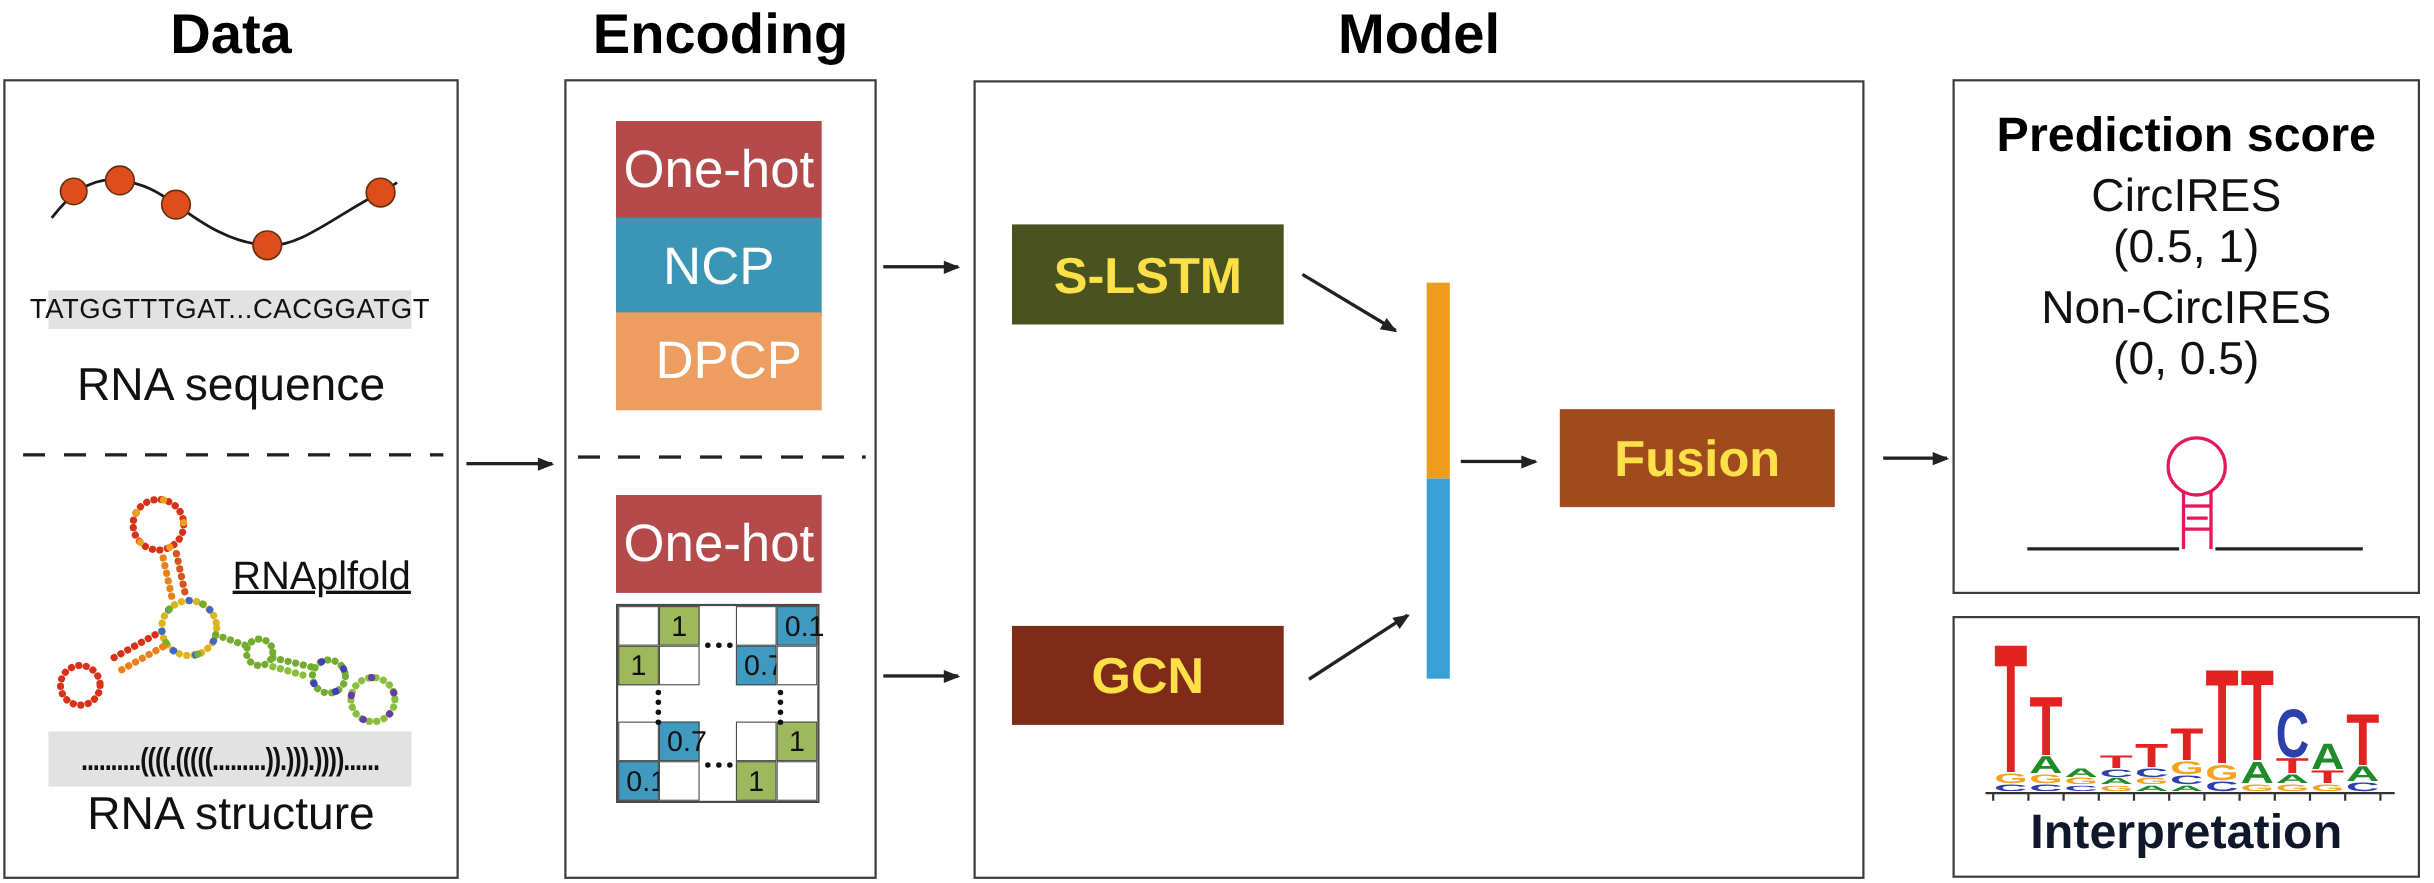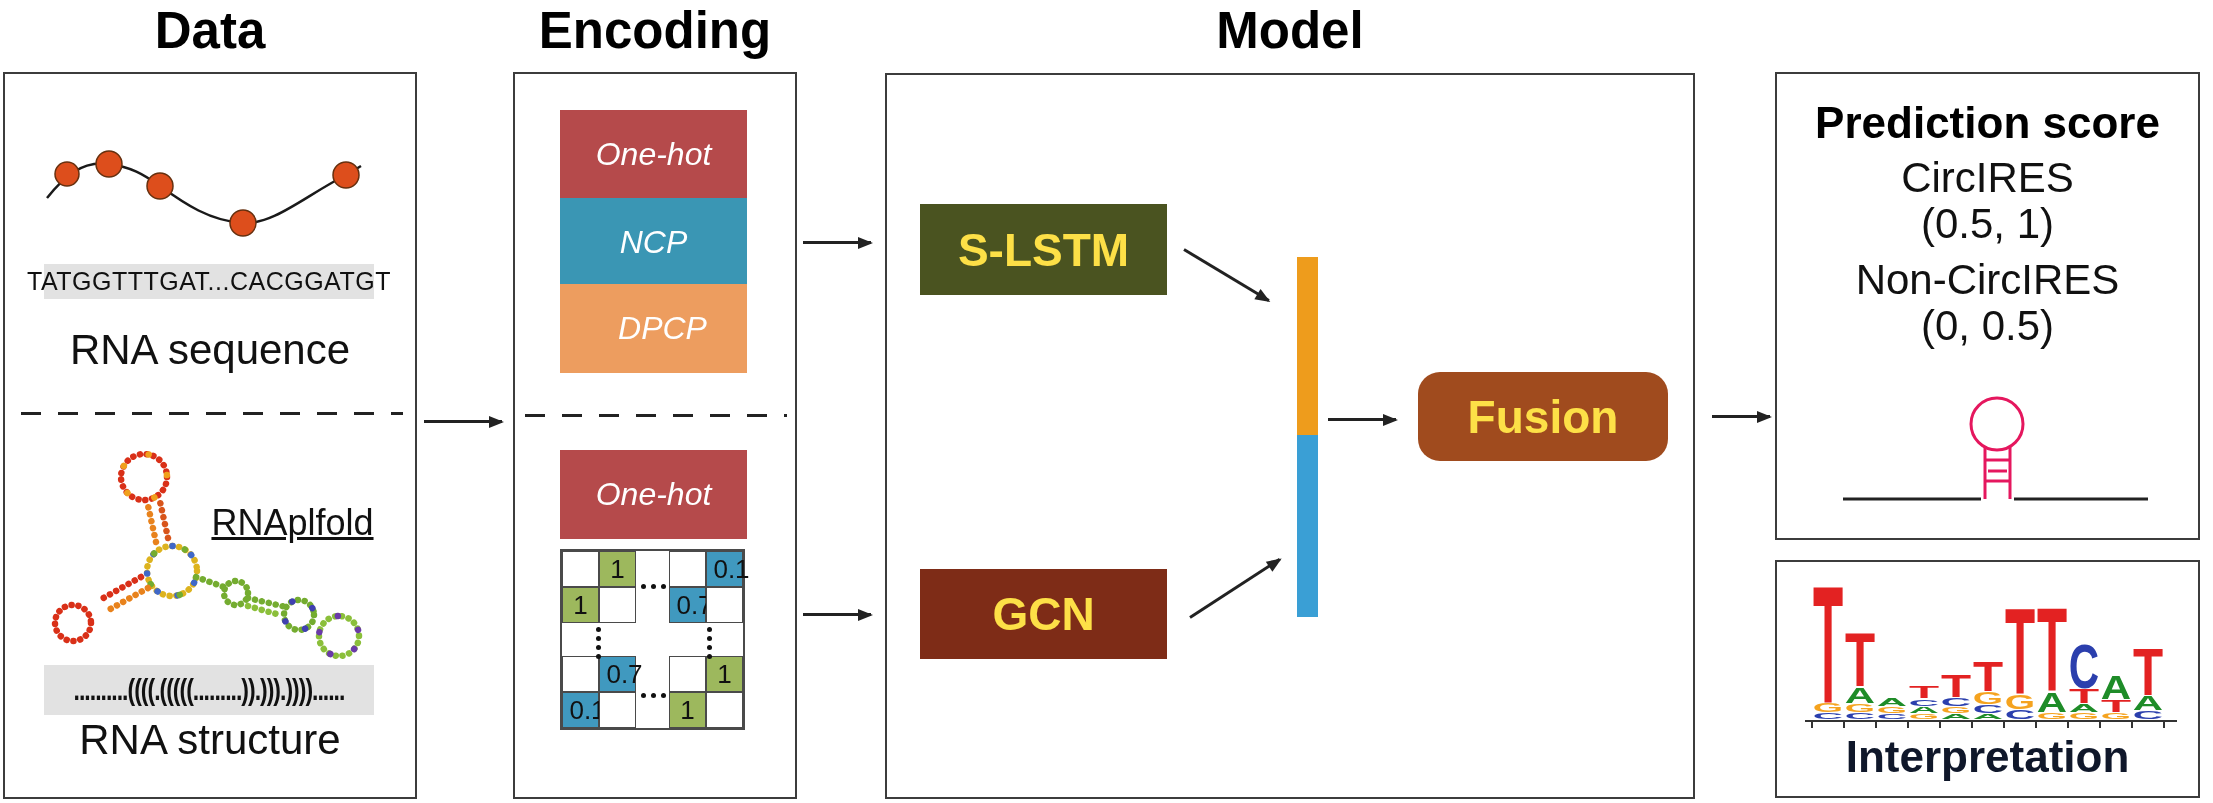--- a/index.html
+++ b/index.html
@@ -23,40 +23,40 @@
   
   .graybar { position:absolute; background:#e2e2e2; color:#111;
     display:flex; align-items:center; justify-content:center; white-space:nowrap; }
   .seqtext { font-size:25px; letter-spacing:0.5px; }
   .dotbracket { font-size:23px; letter-spacing:-1px; font-weight:bold; transform:scaleY(1.25); }
   .biglabel { position:absolute; width:100%; text-align:center; font-size:42px; color:#111; }
   .rnapl { position:absolute; font-size:36px; color:#111; }
   .absfill { position:absolute; left:0; top:0; }
 
   
-  .ebox { position:absolute; left:45px; width:187px; height:89px; color:#fff; font-size:32px;
-    display:flex; align-items:center; justify-content:center;font-style:italic; }
+  .ebox { position:absolute; left:45px; width:187px; height:89px; color:#fff; font-size:48px;
+    display:flex; align-items:center; justify-content:center; }
   .ebox.red    { background:#b54a4b; }
   .ebox.blue   { background:#3a96b4; }
   .ebox.orange { background:#ed9d5f;padding-left:18px; }
 
   .matrix { position:absolute; left:45px; top:475px; width:185px; height:181px; border:2px solid #4a4a4a; background:#fff; }
   .mblock { position:absolute; display:grid; grid-template-columns:37px 37px; grid-template-rows:36px 36px; }
   .mcell { border:1px solid #4a4a4a; display:flex; align-items:center; justify-content:center;
            font-size:26px; color:#111; background:#fff; }
   .mcell.green { background:#9db85d; }
   .mcell.blue  { background:#4099bf;padding-left:14px; }
   .mdot { position:absolute; width:5px; height:5px; border-radius:50%; background:#111; }
 
   
   .mbox { position:absolute; color:#fde047; font-weight:bold; font-size:46px;
     display:flex; align-items:center; justify-content:center; }
   .mbox.slstm  { background:#4a5320; }
   .mbox.gcn    { background:#7e2c17; }
-  .mbox.fusion { background:#a04b1e;border-radius:22px; }
+  .mbox.fusion { background:#a04b1e; }
   .vbar { position:absolute; width:21px; }
   .vbar.orangeb { background:#ee9c1c; }
   .vbar.blueb   { background:#3a9fd5; }
 
   
   .pred-title { position:absolute; top:24px; width:100%; text-align:center;
     font-size:44px; font-weight:bold; color:#000; }
   .pred-line { position:absolute; width:100%; text-align:center; font-size:42px; color:#111; }
 
   

